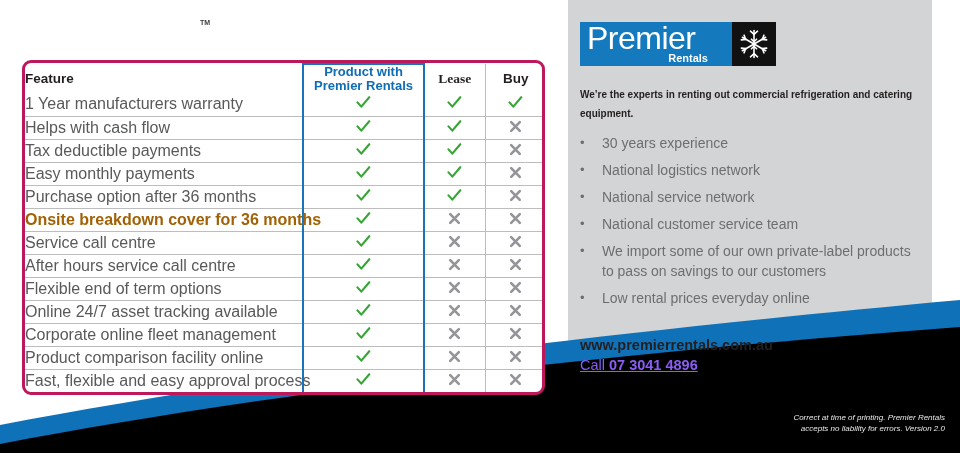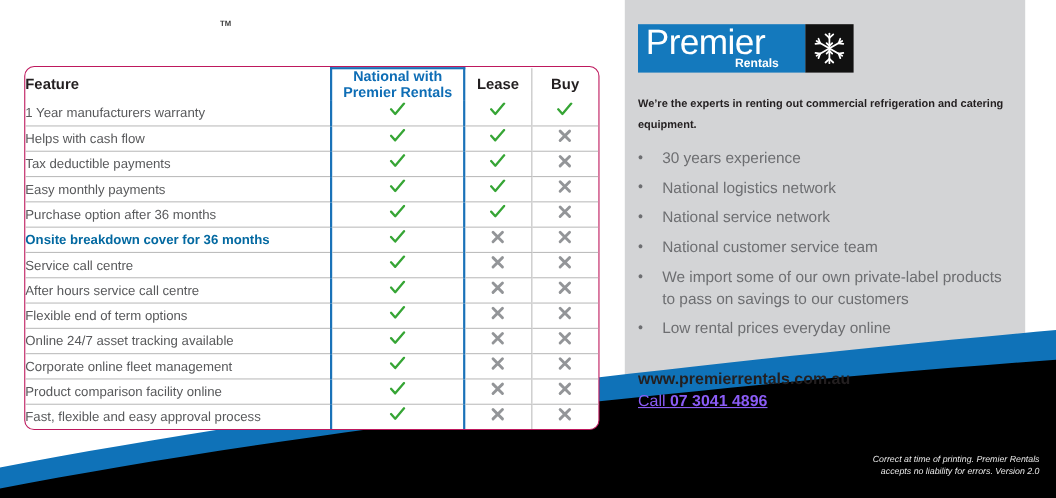--- a/index.html
+++ b/index.html
@@ -24,21 +24,21 @@
   .headline{
     position:absolute;left:24px;top:17px;
     font-size:21px;font-weight:bold;color:#0e6db5;
     letter-spacing:-0.2px;
     white-space:nowrap;
   }
 
   
   .table-wrap{
     position:absolute;left:22px;top:60px;width:523px;
-    border:1px solid #be185d;border-radius:9px;
+    border:3px solid #be185d;border-radius:9px;
     background:#ffffff;overflow:hidden;
     box-sizing:border-box;
   }
   table.cmp{border-collapse:collapse;width:100%;table-layout:fixed;}
   table.cmp col.c-feature{width:278px;}
   table.cmp col.c-rent{width:121px;}
   table.cmp col.c-lease{width:61px;}
   table.cmp col.c-buy{width:61px;}
 
   table.cmp th,table.cmp td{
@@ -50,41 +50,41 @@
   }
   table.cmp tr:last-child th,table.cmp tr:last-child td{border-bottom:none;}
 
   thead th{
     height:43px;
     font-size:13.5px;font-weight:bold;color:#231f20;
     border-bottom:1px solid #9a9a9a;
   }
   th.h-feature{text-align:left;padding-left:9px;}
   th.h-lease,th.h-buy{text-align:center;}
-  th.h-lease{border-left:1px solid #bdbdbd;}
+  th.h-lease{border-left:1px solid #bdbdbd;font-family:Liberation Serif, serif;}
   th.h-buy{border-left:1px solid #bdbdbd;}
 
   
   th.h-rent{
     text-align:center;color:#0e6db5;font-size:13px;line-height:14px;
     border-left:2px solid #1a72b8;border-right:2px solid #1a72b8;
     border-top:2px solid #1a72b8;
     border-bottom:1px solid #bdbdbd;
   }
   td.d-rent{
     border-left:2px solid #1a72b8;border-right:2px solid #1a72b8;
     text-align:center;
   }
   tr:last-child td.d-rent{border-bottom:2px solid #1a72b8;}
 
   td.d-feature{
     text-align:left;padding-left:9px;
-    font-size:12px;color:#58595b;white-space:nowrap;
-  }
-  td.d-feature.bold{font-weight:bold;color:#0369a1;}
+    font-size:16px;color:#58595b;white-space:nowrap;
+  }
+  td.d-feature.bold{font-weight:bold;color:#a16207;}
   td.d-lease,td.d-buy{text-align:center;border-left:1px solid #bdbdbd;}
 
   .mark{display:inline-block;line-height:1;}
   .mark svg{display:block;}
 
   
   .logo-box{
     position:absolute;left:580px;top:22px;
     display:flex;align-items:flex-end;height:44px;
   }
@@ -161,21 +161,21 @@
       <colgroup>
         <col class="c-feature">
           <col class="c-rent">
           <col class="c-lease">
           <col class="c-buy">
       </colgroup>
       <thead>
         <tr>
           <th class="h-feature">Feature</th>
           <th class="h-rent">
-            <span>National with</span><br>
+            <span>Product with</span><br>
             <span>Premier Rentals</span>
           </th>
           <th class="h-lease">Lease</th>
           <th class="h-buy">Buy</th>
         </tr>
       </thead>
       <tbody id="tbody">
           <tr>
             <td class="d-feature">1 Year manufacturers warranty</td>
             <td class="d-rent"><span class="mark"><svg width="15" height="13" viewBox="0 0 15 13">

